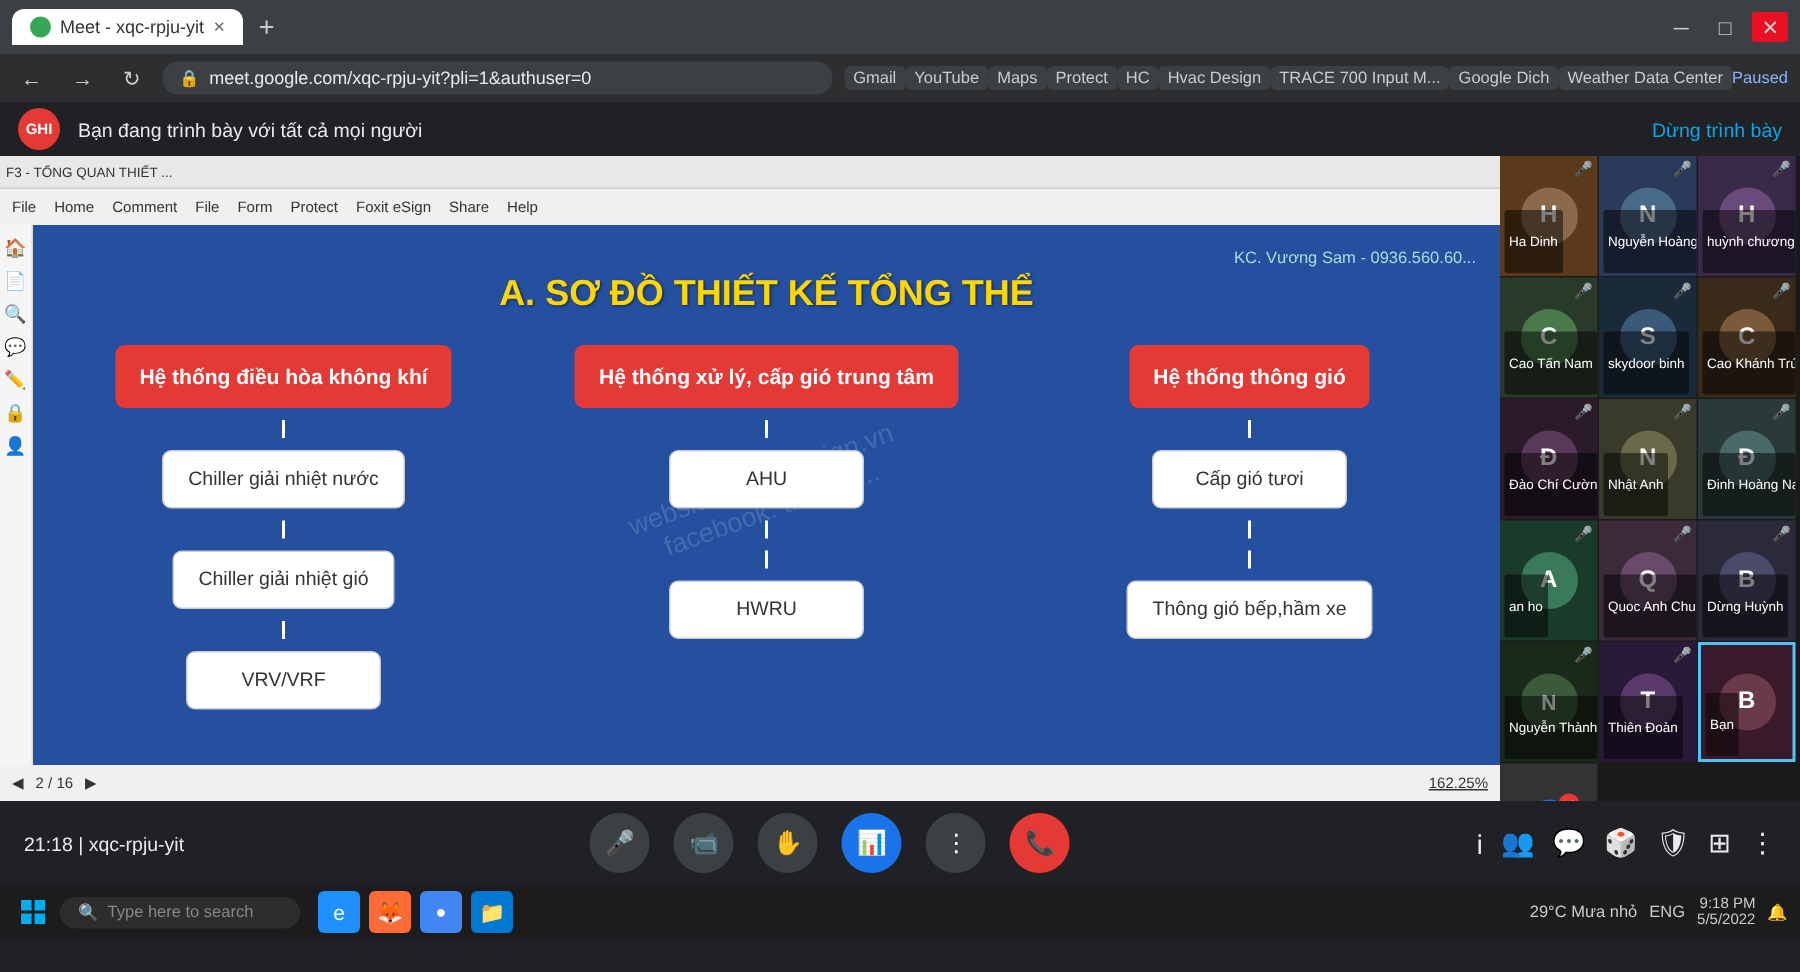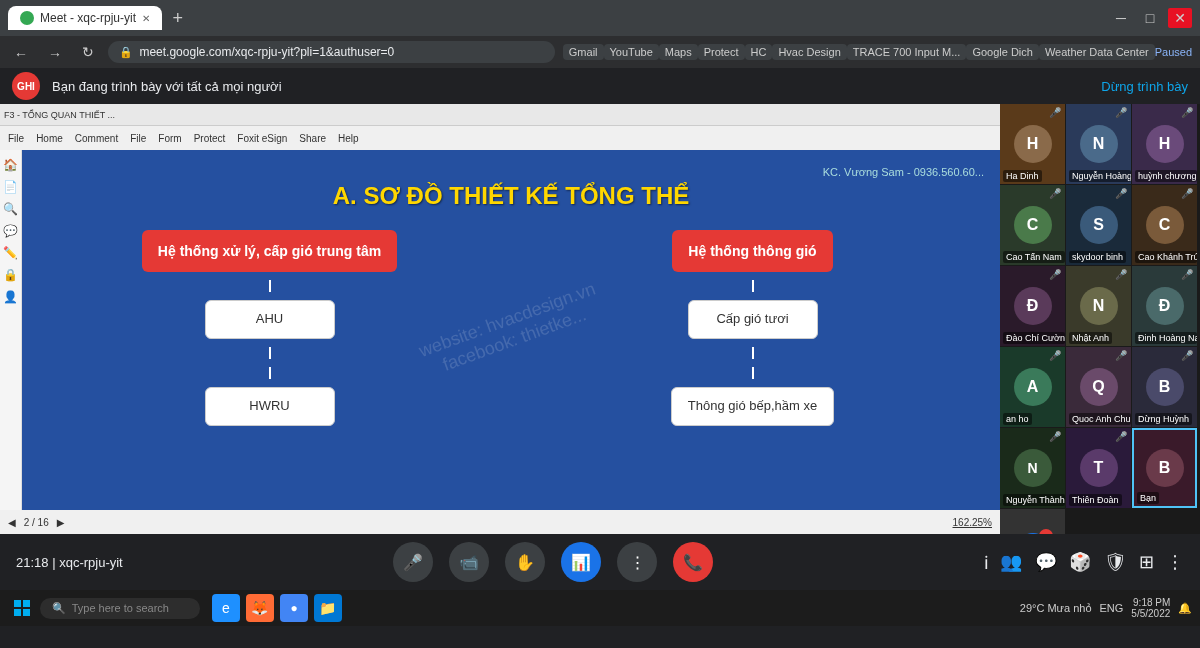--- a/index.html
+++ b/index.html
@@ -58,21 +58,21 @@
     
     .watermark { position: absolute; top: 50%; left: 50%; transform: translate(-50%, -50%) rotate(-20deg); color: rgba(255,255,255,0.15); font-size: 18px; text-align: center; pointer-events: none; white-space: nowrap; }
 
     
     .pdf-bottom { background: #f0f0f0; height: 24px; display: flex; align-items: center; padding: 0 8px; gap: 8px; font-size: 10px; color: #333; }
 
     
     .video-grid { width: 200px; display: flex; flex-direction: column; gap: 1px; background: #1a1a1a; overflow: hidden; }
     .video-row { display: flex; gap: 1px; }
     .video-cell { width: 65px; height: 80px; background: #2d2d2d; position: relative; overflow: hidden; display: flex; align-items: flex-end; justify-content: flex-start; }
-    .video-name { position: absolute; bottom: 2px; left: 3px; font-size: 9px; color: white; background: rgba(0,0,0,0.5); padding: 1px 3px; border-radius: 2px; white-space: nowrap; overflow: hidden; max-width: 95%; }
+    .video-name { position: absolute; bottom: 2px; left: 3px; font-size: 9px; color: white; background: rgba(0,0,0,0.5); padding: 16px 3px; border-radius: 2px; white-space: nowrap; overflow: hidden; max-width: 95%; }
     .video-mic { position: absolute; top: 3px; right: 3px; font-size: 10px; color: white; }
     .video-border-blue { border: 2px solid #4fc3f7; }
 
     
     .bottom-bar { background: #202124; height: 56px; display: flex; align-items: center; justify-content: space-between; padding: 0 16px; }
     .bottom-info { color: #e8eaed; font-size: 13px; }
     .bottom-controls { display: flex; align-items: center; gap: 16px; }
     .ctrl-btn { width: 40px; height: 40px; border-radius: 50%; background: #3c4043; display: flex; align-items: center; justify-content: center; cursor: pointer; color: white; font-size: 16px; }
     .ctrl-btn.end-call { background: #e53935; }
     .ctrl-btn.blue { background: #1a73e8; }
@@ -174,20 +174,29 @@
           website: hvacdesign.vn<br>
           facebook: thietke...
         </div>
 
         <div style="text-align:right; font-size:11px; color:#add; margin-bottom:4px;">KC. Vương Sam - 0936.560.60...</div>
 
         <div class="slide-title">A. SƠ ĐỒ THIẾT KẾ TỔNG THỂ</div>
 
         <div class="diagram">
 
+          <div class="diagram-col">
+            <div class="box-red">Hệ thống điều hòa không khí</div>
+            <div class="connector-line"></div>
+            <div class="box-white">Chiller giải nhiệt nước</div>
+            <div class="connector-line"></div>
+            <div class="box-white">Chiller giải nhiệt gió</div>
+            <div class="connector-line"></div>
+            <div class="box-white">VRV/VRF</div>
+          </div>
 
           <div class="diagram-col">
             <div class="box-red">Hệ thống xử lý, cấp gió trung tâm</div>
             <div class="connector-line"></div>
             <div class="box-white">AHU</div>
             <div class="connector-line"></div>
             <div class="connector-line"></div>
             <div class="box-white">HWRU</div>
           </div>
 

